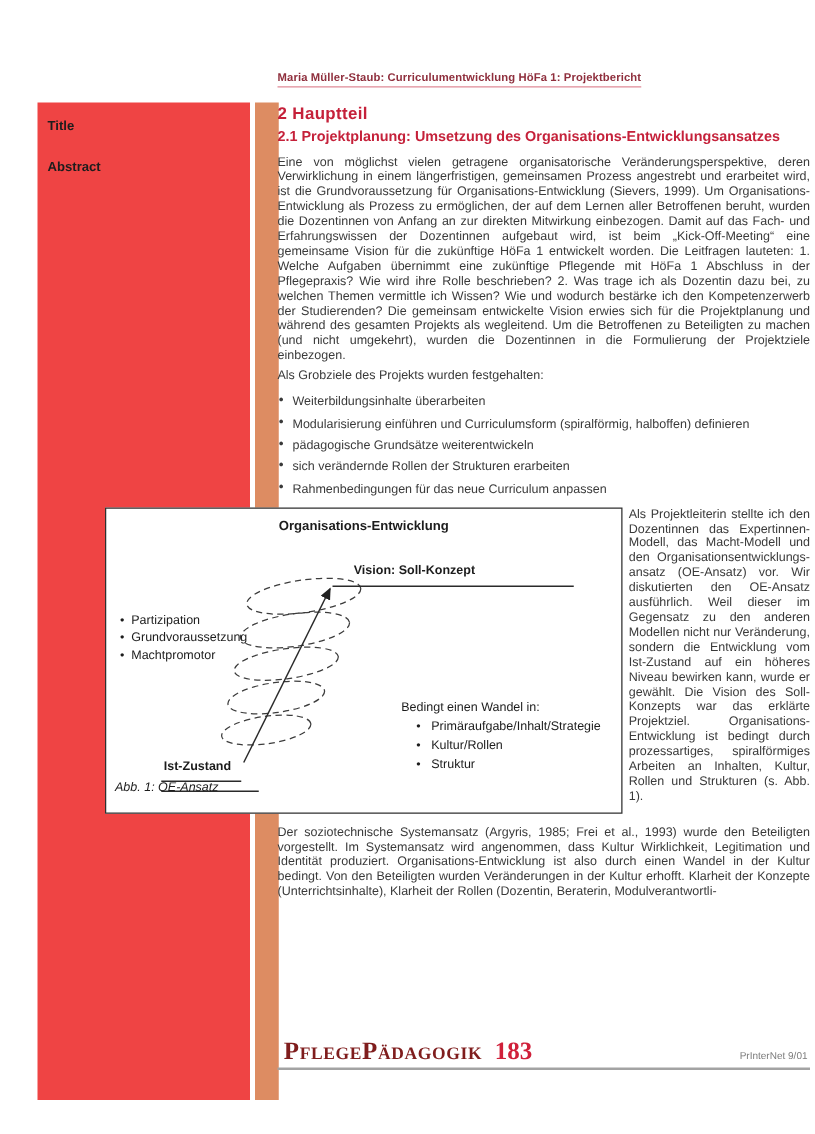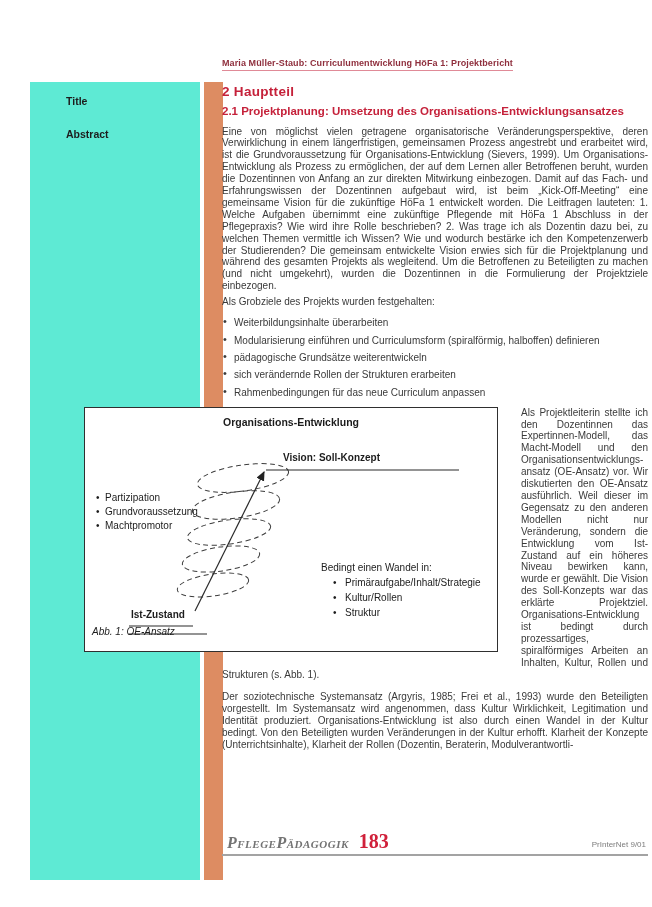--- a/index.html
+++ b/index.html
@@ -1,21 +1,21 @@
 <!DOCTYPE html>
 <html lang="de"><head>
 <meta charset="utf-8">
 <style>
   html,body{margin:0;padding:0;background:#fff;}
   .page{position:relative;width:652px;height:907px;background:#ffffff;overflow:hidden;
         font-family:"Liberation Sans",sans-serif;color:#3a3a3a;}
 
   
   .sidebar-panel{position:absolute;left:30px;top:82px;width:170px;height:798px;
-                 background:#5eead4;box-sizing:border-box;padding:13px 8px 0 36px;}
+                 background:#ef4444;box-sizing:border-box;padding:13px 8px 0 8px;}
   .accent-stripe{position:absolute;left:204px;top:82px;width:19px;height:798px;background:#dd8c62;}
   .sb-label{font-size:10.5px;font-weight:bold;color:#1d1d1d;}
   .sb-text{font-size:9.8px;font-style:italic;color:#222;line-height:13px;margin-top:7px;width:138px;}
   .sb-gap{margin-top:21px;}
   .sb-gap2{margin-top:19px;}
 
   
   .main-col{position:absolute;left:222px;top:52px;width:426px;}
   .running-head{font-size:9px;font-weight:bold;color:#8f2f3d;display:inline-block;
                 border-bottom:1.5px solid #e08a97;padding-bottom:2px;letter-spacing:.1px;}
@@ -25,21 +25,21 @@
   .body-text{font-size:10px;line-height:11.9px;text-align:justify;color:#3a3a3a;
              hyphens:auto;-webkit-hyphens:auto;overflow-wrap:break-word;}
   .p1{margin-top:7px !important;}
   .intro{margin-top:4px !important;}
   ul.goals{list-style:none;margin:9px 0 0 0;padding:0;}
   ul.goals li{position:relative;padding-left:12px;margin-bottom:5.5px;font-size:10px;line-height:11.9px;}
   ul.goals li::before{content:"\2022";position:absolute;left:1px;top:-1px;font-size:11px;}
 
   
   .figure-row{margin-top:8px;}
-  .figure-box{float:left;width:414px;height:245px;margin-left:-138px;margin-right:23px;margin-bottom:10px;
+  .figure-box{float:left;width:414px;height:245px;margin-left:-138px;margin-right:5px;margin-bottom:10px;
               background:#ffffff;border:1px solid #2f2f2f;position:relative;box-sizing:border-box;}
   .fig-svg{position:absolute;left:0;top:0;}
   .loop{fill:none;stroke:#3c3c3c;stroke-width:1;stroke-dasharray:5 3.5;}
   .mainline,.solidline{stroke:#2a2a2a;stroke-width:1.2;}
   .fig-title{position:absolute;left:0;right:0;top:8px;text-align:center;font-weight:bold;font-size:10.5px;color:#1c1c1c;}
   .vision-label{position:absolute;left:198px;top:44px;font-weight:bold;font-size:10px;color:#1c1c1c;}
   .prereq{position:absolute;left:11px;top:83px;width:112px;font-size:10px;line-height:14px;color:#1c1c1c;}
   .prereq-items{margin-top:0;}
   .prereq-items .fig-bullet-line{padding-left:9px;position:relative;}
   .prereq-items .fig-bullet-line::before{content:"\2022";position:absolute;left:0;top:0;}
@@ -49,21 +49,21 @@
   .wandel-item .wb{width:12px;margin-left:12px;}
   .fig-caption{position:absolute;left:7px;top:218px;font-size:10px;font-style:italic;color:#1c1c1c;}
 
   .wrap-para{margin-top:1px !important;}
   .p3{margin-top:11px !important;clear:left;}
 
   
   .footer{position:absolute;left:222px;top:830px;width:426px;}
   .footer-line1{display:flex;align-items:baseline;gap:10px;padding-left:5px;}
   .journal-wordmark{font-family:"Liberation Serif",serif;font-variant:small-caps;font-weight:bold;
-                    font-size:16px;color:#737373;letter-spacing:.5px;font-style:italic;}
+                    font-size:20px;color:#7f1d1d;letter-spacing:.5px;}
   .page-number{font-family:"Liberation Serif",serif;font-weight:bold;font-size:20px;color:#d0203a;}
   .issue-label{position:absolute;right:2px;top:10px;font-size:8px;color:#7c7c7c;}
   .footer-rule{height:2px;background:#a3a3a3;margin-top:1px;}
 </style>
 </head>
 <body>
 
 <div class="page">
 
   <div class="sidebar-panel">

